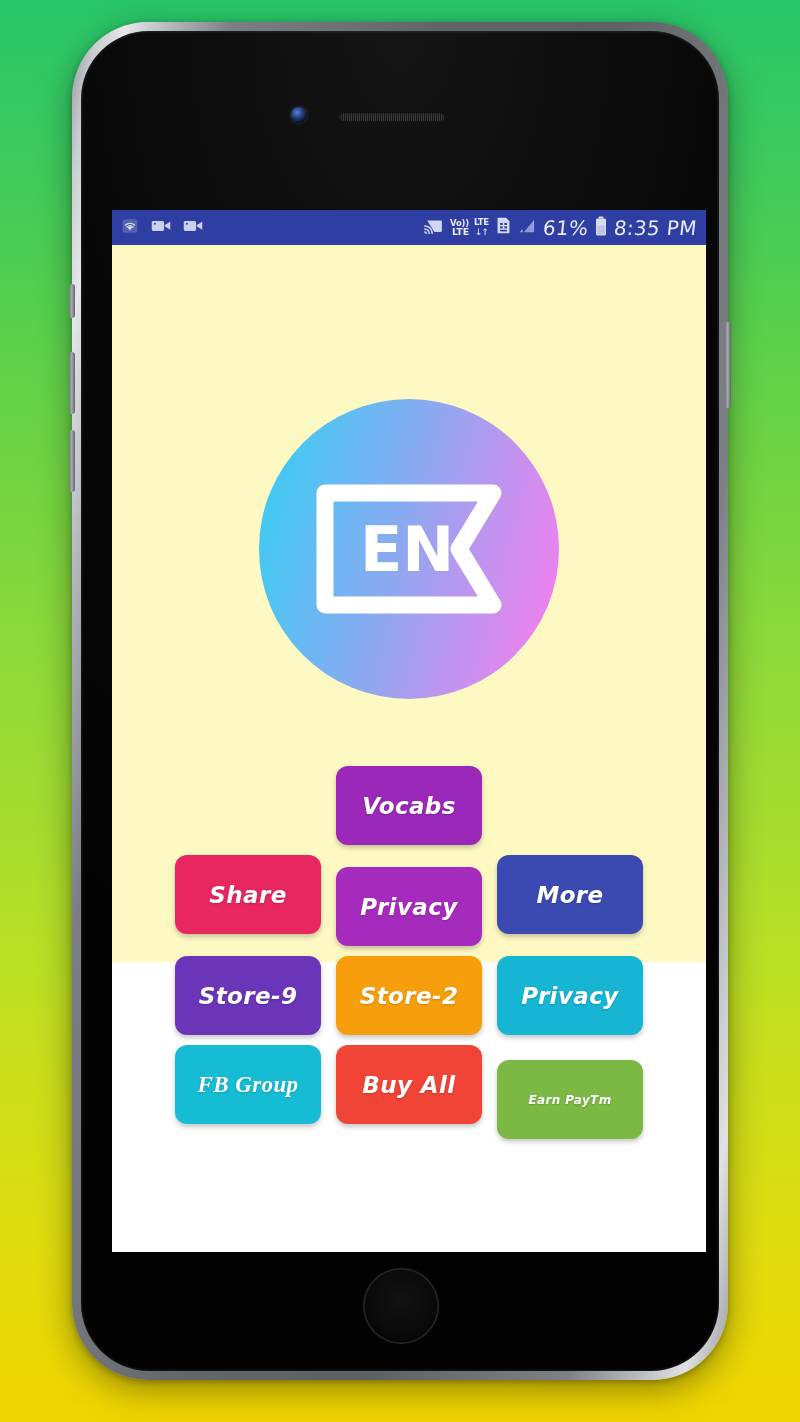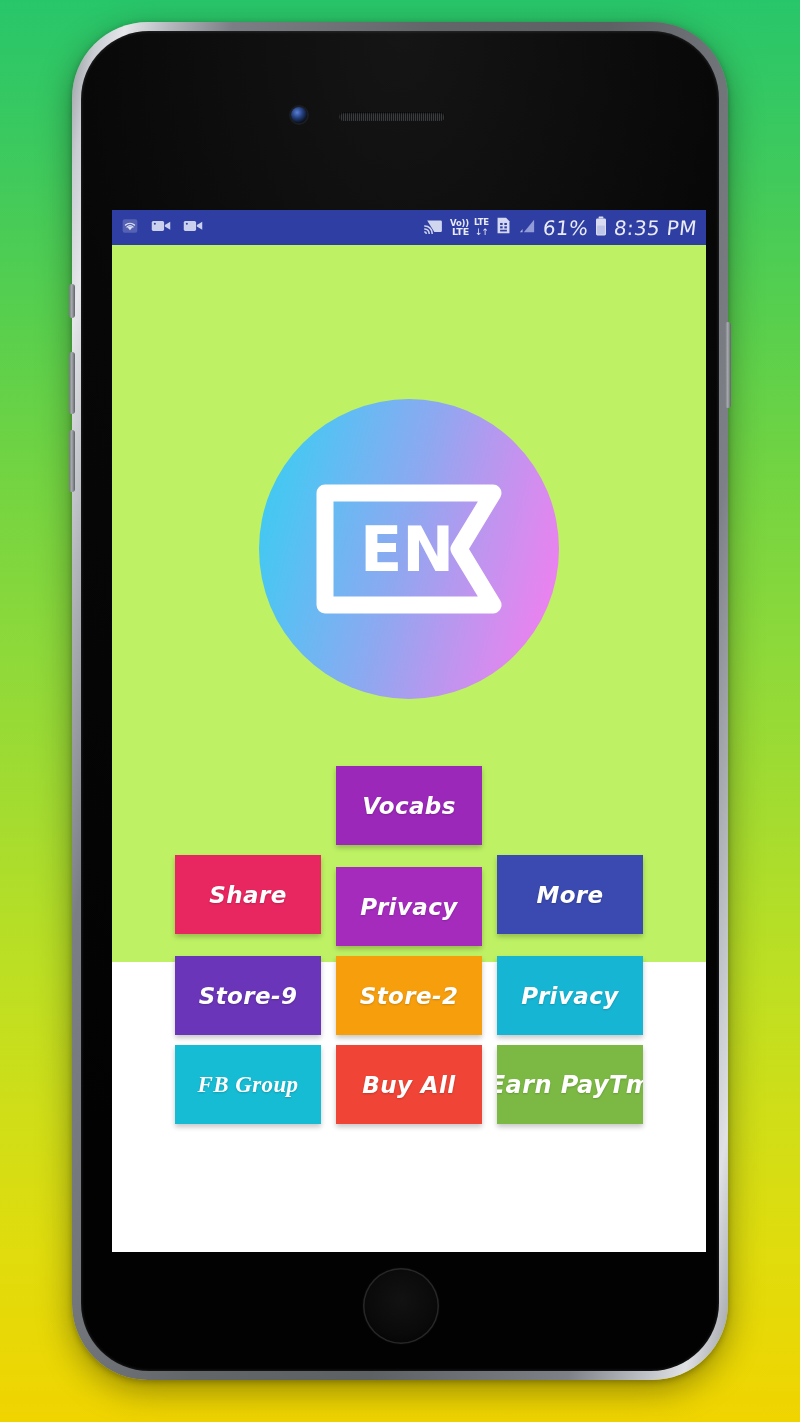--- a/index.html
+++ b/index.html
@@ -164,21 +164,21 @@
   .sb-stack .lo { font-size: 9.5px; letter-spacing: -0.2px; }
   #volte-badge { margin-right: -2px; align-items: flex-end; }
   #lte-arrows { display: flex; flex-direction: column; align-items: center; line-height: 1; }
   #lte-arrows .lte-word { font-size: 8.5px; font-weight: 700; letter-spacing: -0.2px; }
   #lte-arrows .arrows { font-size: 9px; letter-spacing: -1px; margin-top: 1px; }
 
   
   #app-body {
     position: relative;
     height: 717px;
-    background: #bef264;
+    background: #fef9c3;
   }
 
   
   #app-logo {
     position: absolute;
     left: 50%;
     transform: translateX(-50%);
     top: 154px;
     width: 300px;
     height: 300px;
@@ -207,40 +207,40 @@
   }
   .menu-row {
     display: flex;
     justify-content: center;
     gap: 15px;
     margin-bottom: 10px;
   }
   .menu-btn {
     width: 146px;
     height: 79px;
-    border-radius: 0;
+    border-radius: 12px;
     border: none;
     display: flex;
     align-items: center;
     justify-content: center;
     color: #ffffff;
     font-family: "DejaVu Sans", sans-serif;
     font-size: 23px;
     font-weight: 700;
     font-style: italic;
     letter-spacing: 0.4px;
     text-shadow: 0 1px 2px rgba(0,0,0,0.18);
     box-shadow: 0 3px 5px rgba(0,0,0,0.22);
     cursor: pointer;
     padding: 0 4px;
     box-sizing: border-box;
     white-space: nowrap;
     overflow: hidden;
   }
-  .menu-btn.small-text { font-size: 24px; }
+  .menu-btn.small-text { font-size: 12px; margin-top: 15px; }
   .menu-row.row-top { margin-bottom: 10px; }
 </style>
 </head>
 <body>
 
 <div id="stage">
 
   <div id="phone-device">
 
     <div class="side-btn" id="btn-silent"></div>

